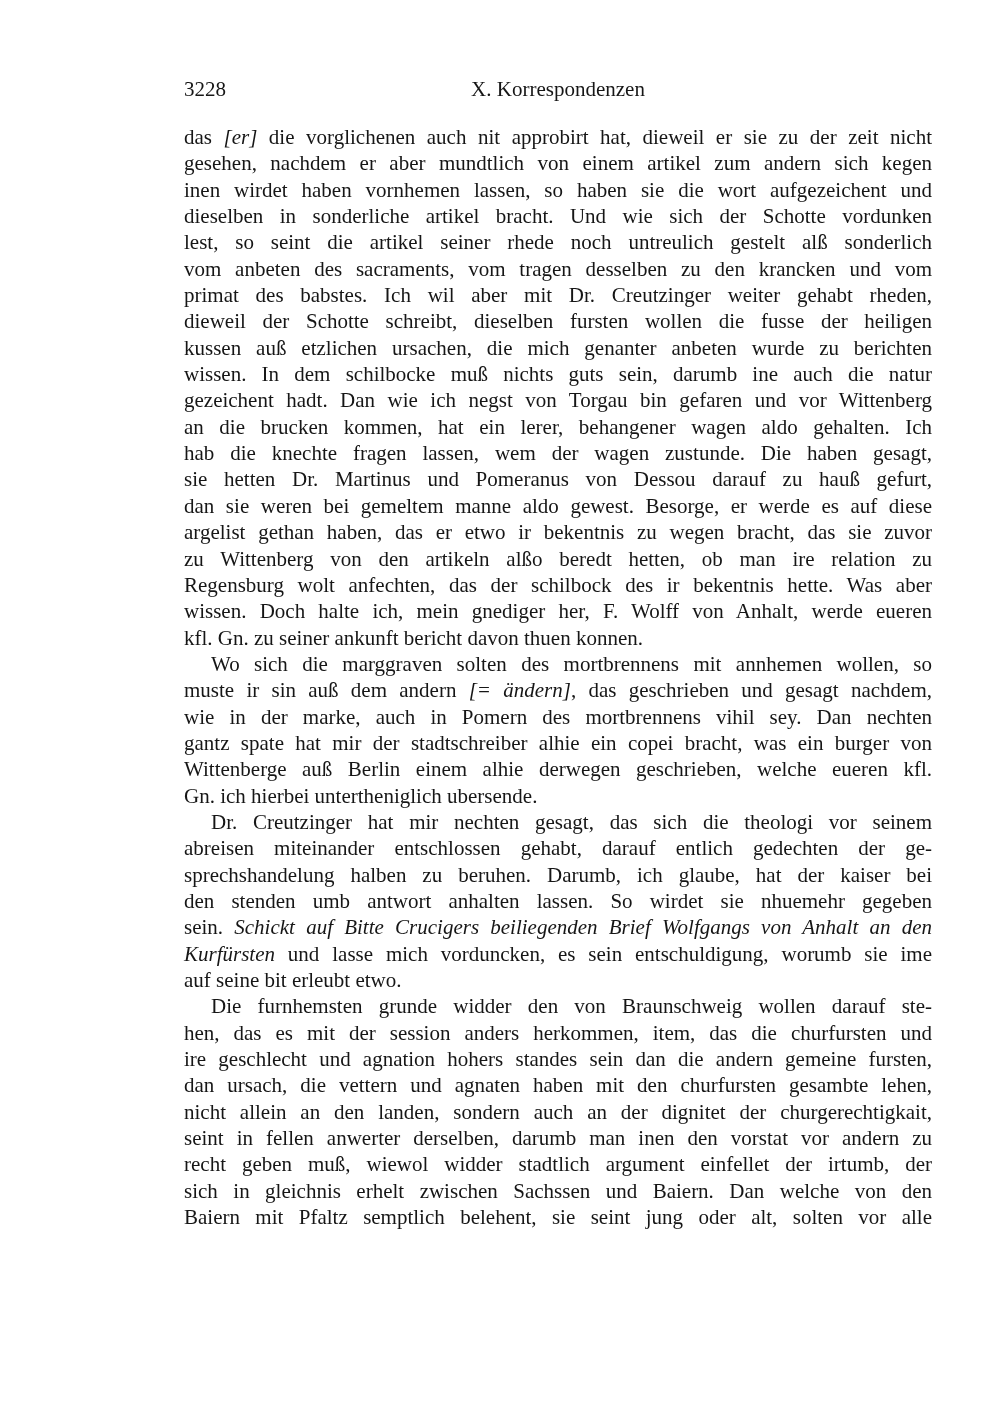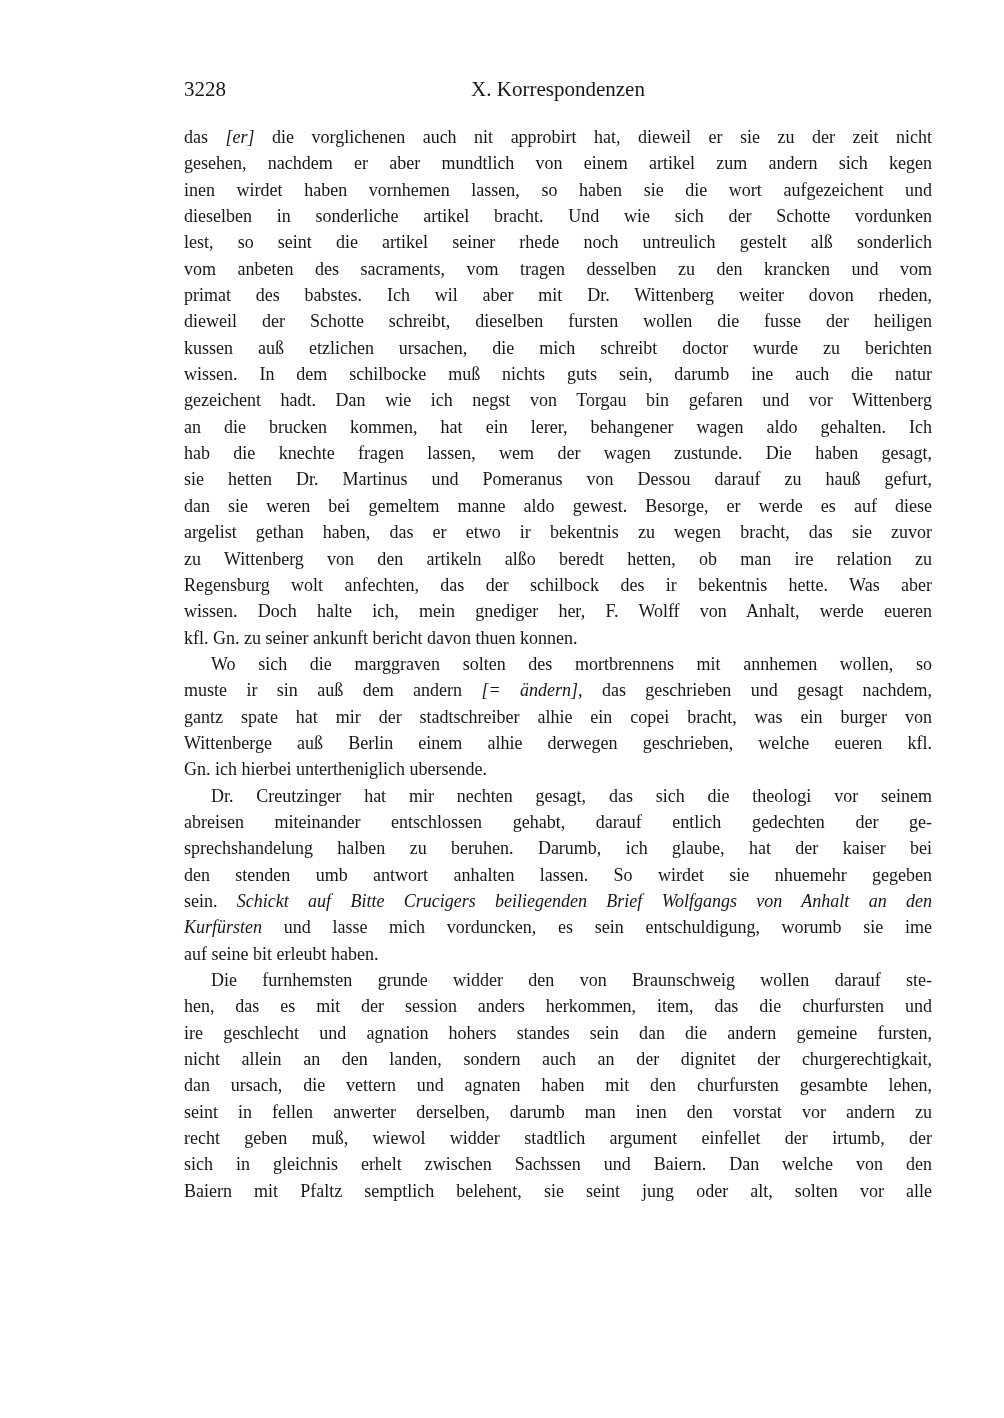--- a/index.html
+++ b/index.html
@@ -21,21 +21,21 @@
     line-height: 27px;
     text-align: center;
     margin-bottom: 21px;
   }
   .page-number {
     position: absolute;
     left: 0;
     top: 0;
   }
   .text-body {
-    font-size: 18px;
+    font-size: 21px;
     line-height: 26.35px;
   }
   .line {
     text-align: justify;
     text-align-last: justify;
     hyphens: none;
     white-space: normal;
   }
   .line.lastline { text-align-last: left; }
   .line.indent { text-indent: 27px; }
@@ -50,56 +50,57 @@
     <span>X. Korrespondenzen</span>
   </div>
   <div class="text-body">
       <div class="paragraph">
         <div class="line"><span>das </span><em>[er]</em><span> die vorglichenen auch nit approbirt hat, dieweil er sie zu der zeit nicht</span></div>
         <div class="line"><span>gesehen, nachdem er aber mundtlich von einem artikel zum andern sich kegen</span></div>
         <div class="line"><span>inen wirdet haben vornhemen lassen, so haben sie die wort aufgezeichent und</span></div>
         <div class="line"><span>dieselben in sonderliche artikel bracht. Und wie sich der Schotte vordunken</span></div>
         <div class="line"><span>lest, so seint die artikel seiner rhede noch untreulich gestelt alß sonderlich</span></div>
         <div class="line"><span>vom anbeten des sacraments, vom tragen desselben zu den krancken und vom</span></div>
-        <div class="line"><span>primat des babstes. Ich wil aber mit Dr. Wittenberg weiter dovon rheden,</span></div>
+        <div class="line"><span>primat des babstes. Ich wil aber mit Dr. Creutzinger weiter gehabt rheden,</span></div>
         <div class="line"><span>dieweil der Schotte schreibt, dieselben fursten wollen die fusse der heiligen</span></div>
-        <div class="line"><span>kussen auß etzlichen ursachen, die mich schreibt doctor wurde zu berichten</span></div>
+        <div class="line"><span>kussen auß etzlichen ursachen, die mich genanter anbeten wurde zu berichten</span></div>
         <div class="line"><span>wissen. In dem schilbocke muß nichts guts sein, darumb ine auch die natur</span></div>
         <div class="line"><span>gezeichent hadt. Dan wie ich negst von Torgau bin gefaren und vor Wittenberg</span></div>
         <div class="line"><span>an die brucken kommen, hat ein lerer, behangener wagen aldo gehalten. Ich</span></div>
         <div class="line"><span>hab die knechte fragen lassen, wem der wagen zustunde. Die haben gesagt,</span></div>
         <div class="line"><span>sie hetten Dr. Martinus und Pomeranus von Dessou darauf zu hauß gefurt,</span></div>
         <div class="line"><span>dan sie weren bei gemeltem manne aldo gewest. Besorge, er werde es auf diese</span></div>
         <div class="line"><span>argelist gethan haben, das er etwo ir bekentnis zu wegen bracht, das sie zuvor</span></div>
         <div class="line"><span>zu Wittenberg von den artikeln alßo beredt hetten, ob man ire relation zu</span></div>
         <div class="line"><span>Regensburg wolt anfechten, das der schilbock des ir bekentnis hette. Was aber</span></div>
         <div class="line"><span>wissen. Doch halte ich, mein gnediger her, F. Wolff von Anhalt, werde eueren</span></div>
         <div class="line lastline"><span>kfl. Gn. zu seiner ankunft bericht davon thuen konnen.</span></div>
       </div>
       <div class="paragraph">
         <div class="line indent"><span>Wo sich die marggraven solten des mortbrennens mit annhemen wollen, so</span></div>
         <div class="line"><span>muste ir sin auß dem andern </span><em>[= ändern]</em><span>, das geschrieben und gesagt nachdem,</span></div>
+        <div class="line"><span>wie in der marke, auch in Pomern des mortbrennens vihil sey. Dan nechten</span></div>
         <div class="line"><span>gantz spate hat mir der stadtschreiber alhie ein copei bracht, was ein burger von</span></div>
         <div class="line"><span>Wittenberge auß Berlin einem alhie derwegen geschrieben, welche eueren kfl.</span></div>
         <div class="line lastline"><span>Gn. ich hierbei untertheniglich ubersende.</span></div>
       </div>
       <div class="paragraph">
         <div class="line indent"><span>Dr. Creutzinger hat mir nechten gesagt, das sich die theologi vor seinem</span></div>
         <div class="line"><span>abreisen miteinander entschlossen gehabt, darauf entlich gedechten der ge-</span></div>
         <div class="line"><span>sprechshandelung halben zu beruhen. Darumb, ich glaube, hat der kaiser bei</span></div>
         <div class="line"><span>den stenden umb antwort anhalten lassen. So wirdet sie nhuemehr gegeben</span></div>
         <div class="line"><span>sein. </span><em>Schickt auf Bitte Crucigers beiliegenden Brief Wolfgangs von Anhalt an den</em></div>
         <div class="line"><em>Kurfürsten</em><span> und lasse mich vorduncken, es sein entschuldigung, worumb sie ime</span></div>
-        <div class="line lastline"><span>auf seine bit erleubt haben.</span></div>
+        <div class="line lastline"><span>auf seine bit erleubt etwo.</span></div>
       </div>
       <div class="paragraph">
         <div class="line indent"><span>Die furnhemsten grunde widder den von Braunschweig wollen darauf ste-</span></div>
         <div class="line"><span>hen, das es mit der session anders herkommen, item, das die churfursten und</span></div>
         <div class="line"><span>ire geschlecht und agnation hohers standes sein dan die andern gemeine fursten,</span></div>
+        <div class="line"><span>dan ursach, die vettern und agnaten haben mit den churfursten gesambte lehen,</span></div>
         <div class="line"><span>nicht allein an den landen, sondern auch an der dignitet der churgerechtigkait,</span></div>
-        <div class="line"><span>dan ursach, die vettern und agnaten haben mit den churfursten gesambte lehen,</span></div>
         <div class="line"><span>seint in fellen anwerter derselben, darumb man inen den vorstat vor andern zu</span></div>
         <div class="line"><span>recht geben muß, wiewol widder stadtlich argument einfellet der irtumb, der</span></div>
         <div class="line"><span>sich in gleichnis erhelt zwischen Sachssen und Baiern. Dan welche von den</span></div>
         <div class="line"><span>Baiern mit Pfaltz semptlich belehent, sie seint jung oder alt, solten vor alle</span></div>
       </div>
     </div>
 </div>
 
 </body></html>

